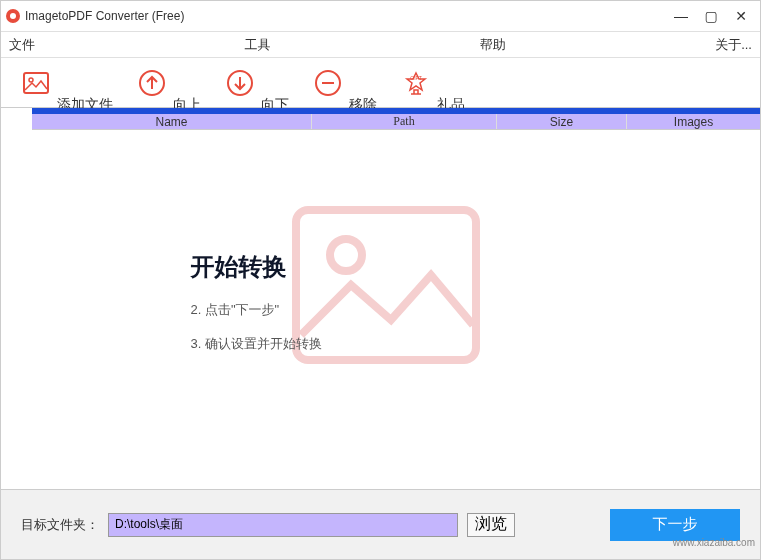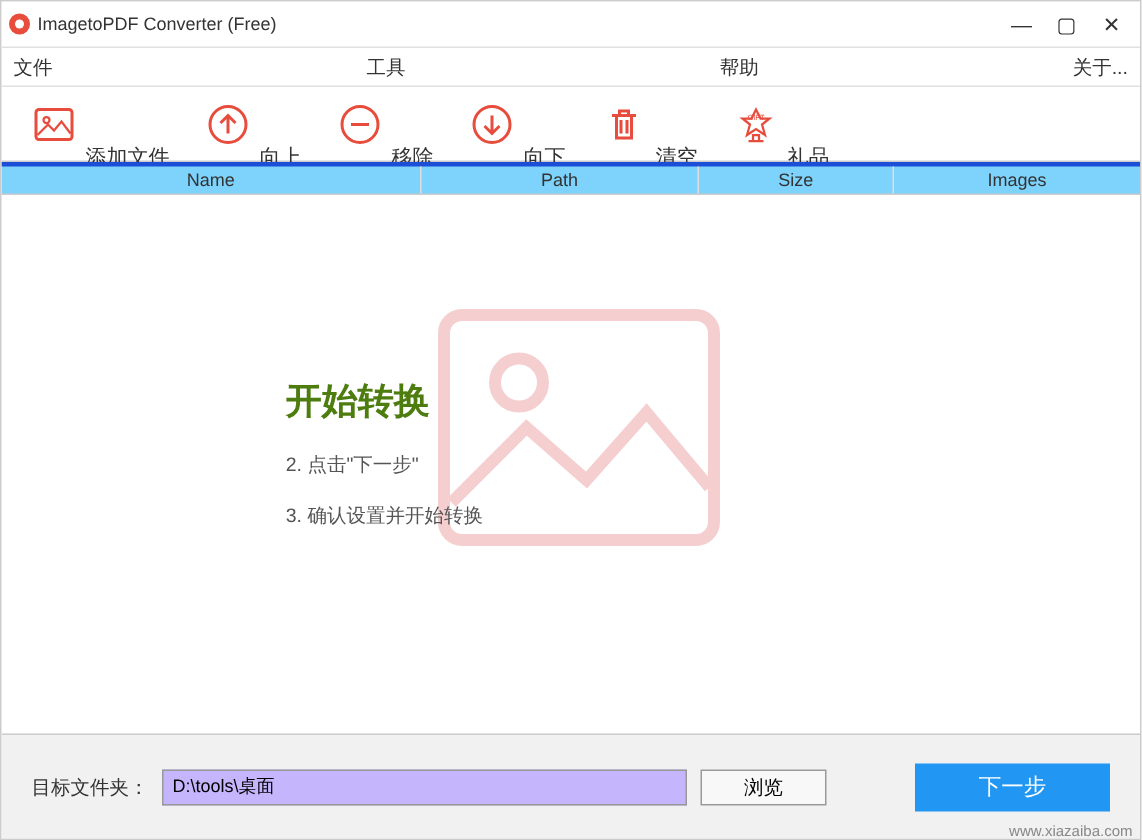--- a/index.html
+++ b/index.html
@@ -12,41 +12,41 @@
     .window-btn { width: 30px; height: 24px; display: flex; align-items: center; justify-content: center; font-size: 14px; color: #333; cursor: pointer; }
     
     .menubar { height: 26px; display: flex; align-items: center; padding: 2px 8px; gap: 16px; border-bottom: 1px solid #e0e0e0; justify-content: space-between; }
     .menu-item { font-size: 13px; color: #333; cursor: pointer; }
     
     .toolbar { height: 50px; display: flex; align-items: center; padding: 4px 12px; gap: 8px; border-bottom: 1px solid #ccc; }
     .tool-btn { display: flex; align-items: center; gap: 6px; padding: 4px 8px; cursor: pointer; }
     .tool-icon { width: 30px; height: 30px; display: flex; align-items: center; justify-content: center; }
     .tool-label { font-size: 14px; color: #333; margin-top: 44px; }
     
-    .table-header { height: 22px; display: flex; background: #7dd3fc; border-top: 3px solid #1d4ed8; border-bottom: 1px solid #ccc; }
+    .table-header { height: 22px; display: flex; background: #c4b5fd; border-top: 6px solid #1d4ed8; border-bottom: 1px solid #ccc; margin-left: 31px; }
     .th { font-size: 12px; color: #333; display: flex; align-items: center; justify-content: center; border-right: 1px solid #ddd; font-family: "SimSun", sans-serif; }
     .th:nth-child(1) { width: 280px; }
-    .th:nth-child(2) { width: 185px; }
+    .th:nth-child(2) { width: 185px; font-family: Liberation Serif, serif; }
     .th:nth-child(3) { width: 130px; }
     .th:nth-child(4) { flex: 1; border-right: none; }
     
     .content { flex: 1; position: relative; display: flex; align-items: center; justify-content: center; }
     .placeholder-img { position: absolute; width: 190px; height: 160px; }
     .instructions { position: relative; z-index: 2; width: 380px; }
-    .inst-title { font-size: 24px; font-weight: bold; color: #4d7c0f; margin-bottom: 18px; }
+    .inst-title { font-size: 24px; font-weight: bold; color: #0f172a; margin-bottom: 18px; }
     .inst-line { font-size: 13px; color: #555; margin-bottom: 16px; }
     
     .footer { height: 70px; background: #f1f1f1; border-top: 1px solid #ccc; display: flex; align-items: center; padding: 0 20px; gap: 9px; }
     .footer-label { font-size: 13px; color: #333; }
     .path-input { width: 350px; height: 24px; border: 1px solid #999; padding: 0 6px; font-size: 12px; background: #c4b5fd; }
-    .browse-btn { width: 84px; height: 24px; border: 1px solid #999; background: #f8f8f8; font-size: 13px; cursor: pointer; }
+    .browse-btn { width: 48px; height: 24px; border: 1px solid #999; background: #f8f8f8; font-size: 16px; cursor: pointer; }
     .spacer { flex: 1; }
     .next-btn { width: 130px; height: 32px; background: #2196f3; color: #fff; border: none; font-size: 15px; cursor: pointer; }
     
-    .watermark { position: absolute; bottom: 0; right: 6px; font-size: 10px; color: #888; margin-left: 24px; }
+    .watermark { position: absolute; bottom: 12px; right: 6px; font-size: 10px; color: #888; margin-left: 24px; }
   </style>
 </head>
 <body>
 
 <div class="titlebar">
   <svg class="titlebar-icon" viewBox="0 0 16 16">
       <circle cx="8" cy="8" r="7" fill="#e74c3c"></circle>
       <circle cx="8" cy="8" r="3" fill="#fff"></circle>
     </svg>
   <span class="titlebar-text">ImagetoPDF Converter (Free)</span>
@@ -81,41 +81,33 @@
           <circle cx="15" cy="15" r="12" fill="none" stroke="#e74c3c" stroke-width="2"></circle>
           <path d="M15 21 L15 9 M10 14 L15 9 L20 14" fill="none" stroke="#e74c3c" stroke-width="2"></path>
         </svg>
     </span>
     <span class="tool-label">向上</span>
   </div>
   <div class="tool-btn">
     <span class="tool-icon">
       <svg width="30" height="30" viewBox="0 0 30 30">
           <circle cx="15" cy="15" r="12" fill="none" stroke="#e74c3c" stroke-width="2"></circle>
-          <line x1="9" y1="15" x2="21" y2="15" stroke="#e74c3c" stroke-width="2"></line>
-        </svg>
-    </span>
-    <span class="tool-label">移除</span>
-  </div>
-  <div class="tool-btn">
-    <span class="tool-icon">
-      <svg width="30" height="30" viewBox="0 0 30 30">
-          <circle cx="15" cy="15" r="12" fill="none" stroke="#e74c3c" stroke-width="2"></circle>
           <path d="M15 9 L15 21 M10 16 L15 21 L20 16" fill="none" stroke="#e74c3c" stroke-width="2"></path>
         </svg>
     </span>
     <span class="tool-label">向下</span>
   </div>
   <div class="tool-btn">
     <span class="tool-icon">
       <svg width="30" height="30" viewBox="0 0 30 30">
-          <path d="M7 9 L23 9 M10 9 L10 24 L20 24 L20 9 M12 6 L18 6 L18 9 L12 9 Z M13 12 L13 21 M17 12 L17 21" fill="none" stroke="#e74c3c" stroke-width="2"></path>
+          <circle cx="15" cy="15" r="12" fill="none" stroke="#e74c3c" stroke-width="2"></circle>
+          <line x1="9" y1="15" x2="21" y2="15" stroke="#e74c3c" stroke-width="2"></line>
         </svg>
     </span>
-    <span class="tool-label">清空</span>
+    <span class="tool-label">移除</span>
   </div>
   <div class="tool-btn">
     <span class="tool-icon">
       <svg width="30" height="30" viewBox="0 0 30 30">
           <path d="M15 5 L18 11 L24 11 L19 15 L21 22 L15 18 L9 22 L11 15 L6 11 L12 11 Z" fill="none" stroke="#e74c3c" stroke-width="1.5"></path>
           <text x="15" y="12" font-size="5" fill="#e74c3c" text-anchor="middle">GIFT</text>
           <path d="M13 22 L17 22 L17 26 L13 26 Z M10 26 L20 26" fill="none" stroke="#e74c3c" stroke-width="1.5"></path>
         </svg>
     </span>
     <span class="tool-label">礼品</span>

